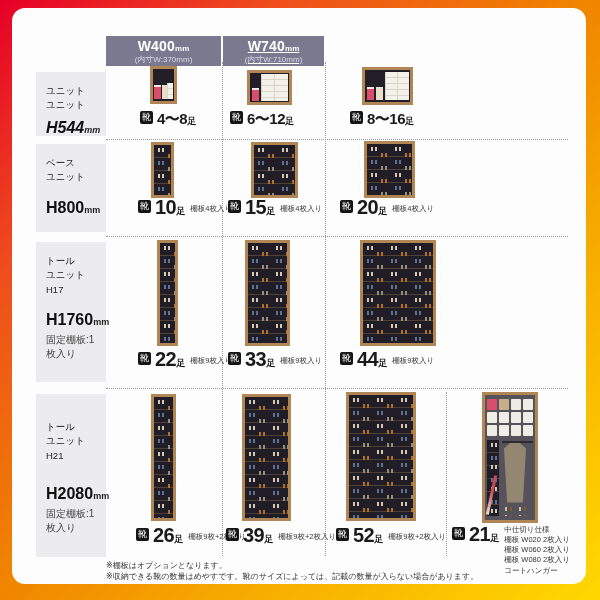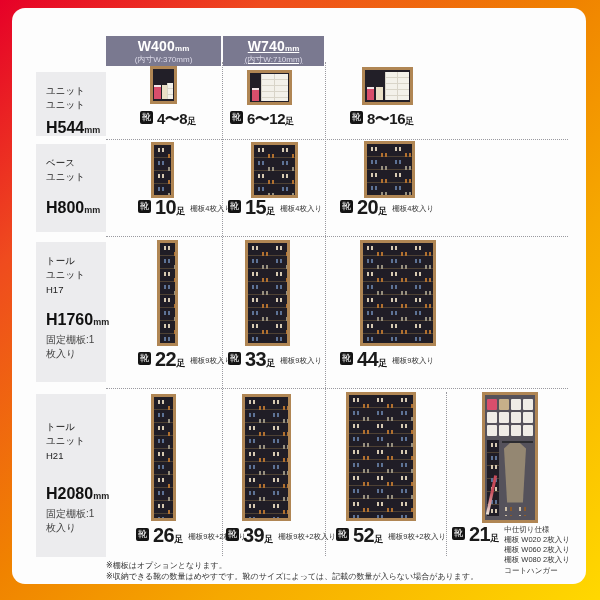--- a/index.html
+++ b/index.html
@@ -94,21 +94,21 @@
       <div><span class="hdr-size">W740</span><span class="hdr-unit">mm</span></div>
       <div class="hdr-inner">(内寸W:710mm)</div>
     </div>
   </div>
 
   <div class="row-label" style="top:72px;height:64px;">
     <div class="unit-name">
       <span>ユニット</span><br>
       <span>ユニット</span>
     </div>
-    <div class="h-block" style="margin-top:6px;"><span class="h-big">H544</span><span class="h-unit">mm</span></div>
+    <div class="h-block" style="margin-top:6px;font-style:italic;"><span class="h-big">H544</span><span class="h-unit">mm</span></div>
   </div>
   <div class="row-label" style="top:144px;height:88px;">
     <div class="unit-name">
       <span>ベース</span><br>
       <span>ユニット</span>
     </div>
     <div class="h-block"><span class="h-big">H800</span><span class="h-unit">mm</span></div>
   </div>
   <div class="row-label" style="top:242px;height:140px;">
     <div class="unit-name">

